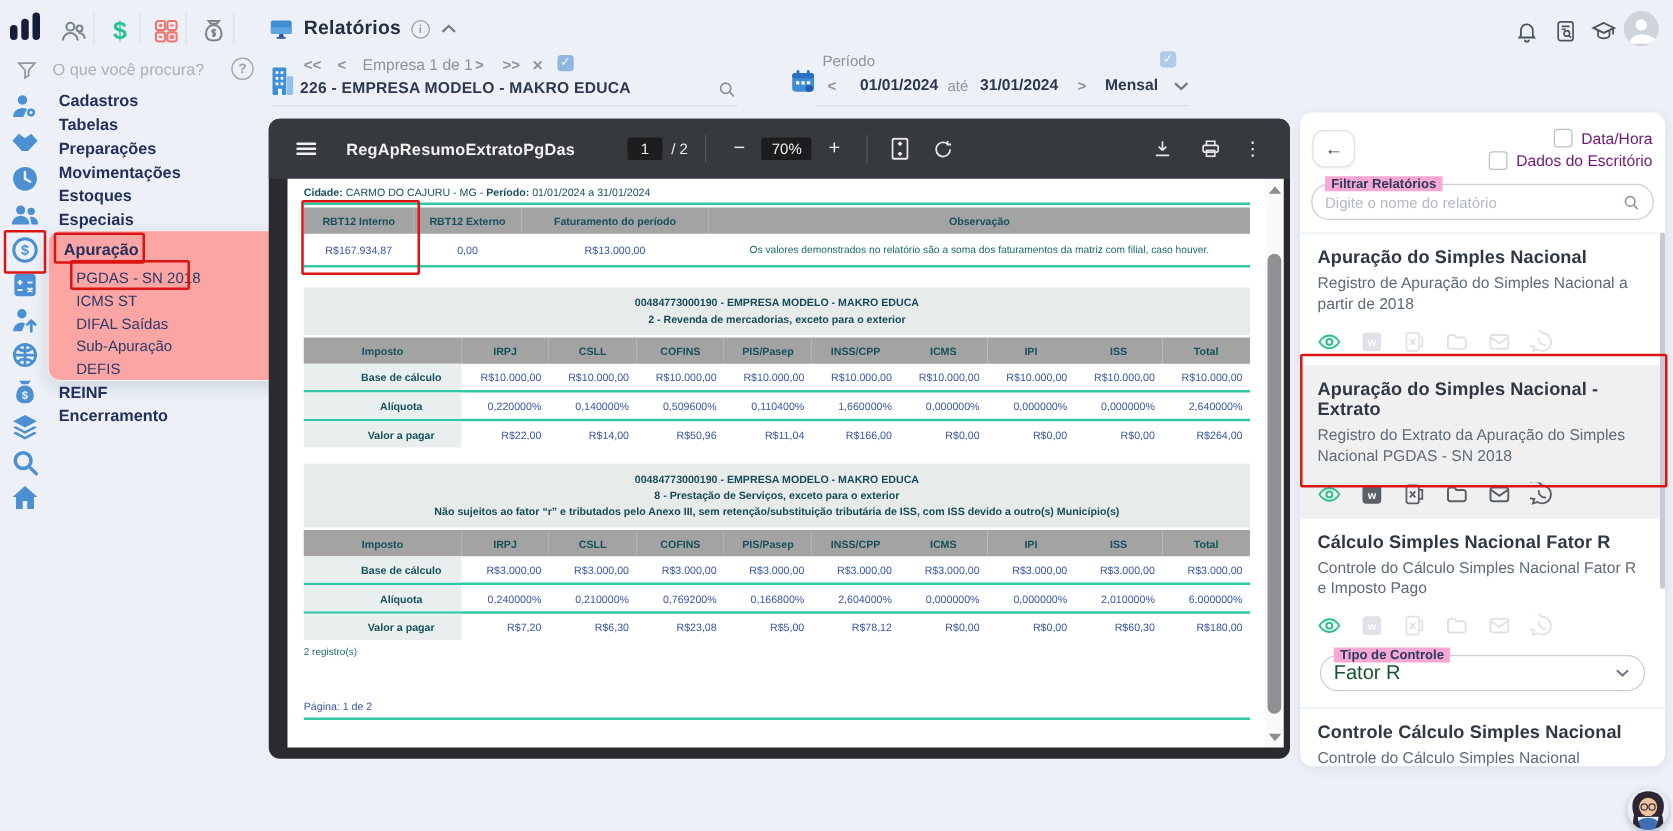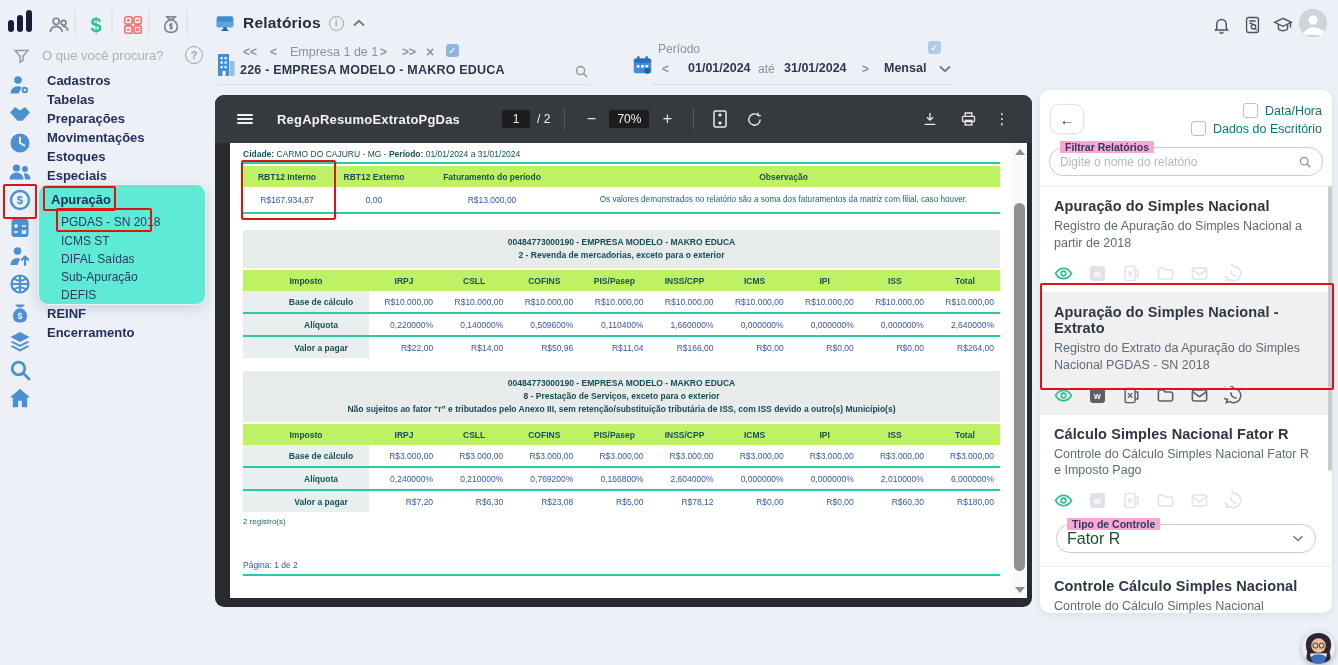--- a/index.html
+++ b/index.html
@@ -30,22 +30,22 @@
   .cbx{width:13px;height:13px;border-radius:3px;display:flex;align-items:center;justify-content:center;
     font-size:10px;color:#fff;}
   .cbx.on{background:#8fb6e0;}
   .cbx.on2{background:#aecbea;}
   .cbx.off{background:#fff;border:1.4px solid #b9c0c9;}
   .date-txt{font-size:12.5px;font-weight:bold;color:#2c3750;}
 
   
   .menu-item{font-size:13px;font-weight:bold;color:#23305c;left:47px;cursor:pointer;}
   .rail-ico{left:8px;width:24px;height:24px;color:#4a90d2;}
-  .submenu{left:38px;top:184px;width:166px;height:119px;background:#5eead4;border-radius:10px;
-    box-shadow:0 4px 14px rgba(40,60,100,.16);border:1px solid #eef0f4;}
+  .submenu{left:38px;top:184px;width:166px;height:119px;background:#fca5a5;border-radius:10px;
+    box-shadow:0 4px 14px rgba(40,60,100,.16);border:1px solid #eef0f4;padding-left:24px;}
   .submenu .head{font-size:13px;font-weight:bold;color:#23305c;position:absolute;left:12px;top:7px;}
   .submenu .sub{font-size:12px;color:#2c3a66;position:absolute;left:22px;}
   .search-txt{color:#a9b1bd;font-size:13px;}
   .qmark{width:16px;height:16px;border:1.5px solid #9aa2ae;border-radius:50%;color:#9aa2ae;
     font-size:11px;display:flex;align-items:center;justify-content:center;font-weight:bold;}
 
   
   .redbox{border:2.5px solid #dd1414;border-radius:2px;pointer-events:none;z-index:50;}
 
   
@@ -58,21 +58,21 @@
   .vt-btn{color:#e8e8e8;display:flex;align-items:center;justify-content:center;width:24px;height:24px;cursor:pointer;}
   .burger i{display:block;width:16px;height:2px;background:#f0f0f0;margin:2px 0;border-radius:1px;}
 
   .page{position:absolute;left:15px;top:48px;width:782px;height:455px;background:#fff;
     padding:6px 12px 0 13px;box-sizing:border-box;overflow:hidden;}
   .greenline{height:2px;background:#2fc7a4;}
   .cid{font-size:8.5px;color:#17505c;padding-bottom:3px;}
   .cid b{font-weight:bold;}
   .trow,.thead{display:flex;}
   .tc{flex:1;font-size:8.5px;padding:6px 6px 5px 6px;box-sizing:border-box;}
-  .th{font-weight:bold;color:#17505c;text-align:center;background:#bef264;}
+  .th{font-weight:bold;color:#17505c;text-align:center;background:#a3a3a3;}
   .lbl{flex:0 0 126px;}
   .rowlbl{background:#e9efee;font-weight:bold;color:#17505c;text-align:center;padding-left:36px;}
   .val{color:#3a57a5;text-align:right;}
   .sec-head{background:#e7eceb;text-align:center;padding:6px 10px;margin-top:0;}
   .sec-head div{font-size:8.5px;font-weight:bold;color:#174b57;line-height:13px;}
   .sum-h1{flex:0 0 88px;} .sum-h2{flex:0 0 86px;} .sum-h3{flex:0 0 150px;}
   .sum-val{color:#3a57a5;text-align:center;font-size:8.5px;padding:8px 6px 7px;}
   .sum-obs{color:#1d6a6d;text-align:center;font-size:8.2px;padding:8px 6px 7px;}
   .small-note{font-size:8px;color:#1d6a6d;margin-top:5px;}
   .pg-footer{font-size:8.5px;color:#3a57a5;margin-top:34px;padding-bottom:4px;}
@@ -81,21 +81,21 @@
   .pdf-thumb{position:absolute;left:2px;top:60px;width:11px;height:368px;background:#8f9094;border-radius:6px;}
   .scroll-ar{position:absolute;left:3px;width:0;height:0;border-left:5px solid transparent;border-right:5px solid transparent;}
 
   
   .rpanel{left:1040px;top:90px;width:292px;height:523px;background:#fff;border-radius:10px;
     box-shadow:0 2px 10px rgba(50,70,110,.10);overflow:hidden;}
   .back-btn{position:absolute;left:10px;top:14px;width:32px;height:28px;border:1px solid #dfe3e8;
     border-radius:9px;display:flex;align-items:center;justify-content:center;color:#3c4554;
     font-size:15px;box-shadow:0 1px 3px rgba(0,0,0,.06);cursor:pointer;background:#fff;}
   .opt-row{position:absolute;right:10px;display:flex;align-items:center;gap:7px;}
-  .opt-lab{font-size:12.5px;color:#0f766e;}
+  .opt-lab{font-size:12.5px;color:#701a75;}
   .fieldset{position:relative;border:1px solid #c9ced6;border-radius:14px;height:27px;
     display:flex;align-items:center;padding:0 10px;background:#fff;}
   .fieldset .flab{position:absolute;top:-7px;left:10px;background:#f9a8d4;padding:0 5px;
     font-size:10.5px;font-weight:bold;color:#2b3a5e;}
   .fieldset .ph{font-size:12px;color:#b4bac2;flex:1;}
   .panel-div{height:1px;background:#edf0f3;}
   .ritem{padding:11px 14px 9px 14px;position:relative;}
   .ritem.hl-item{background:#f0f0f0;}
   .ritem .rtitle{font-size:14.5px;font-weight:bold;color:#2f3743;letter-spacing:.1px;}
   .ritem .rdesc{font-size:12.5px;color:#5f6b77;line-height:1.35;margin-top:4px;}

